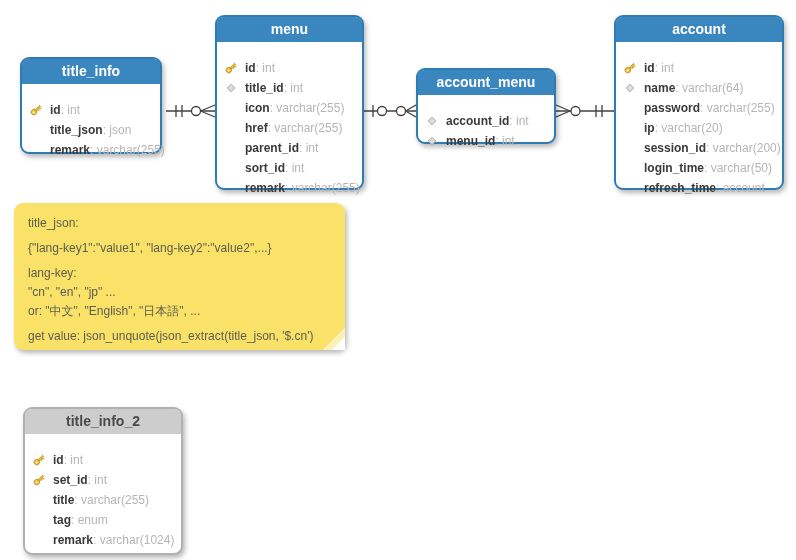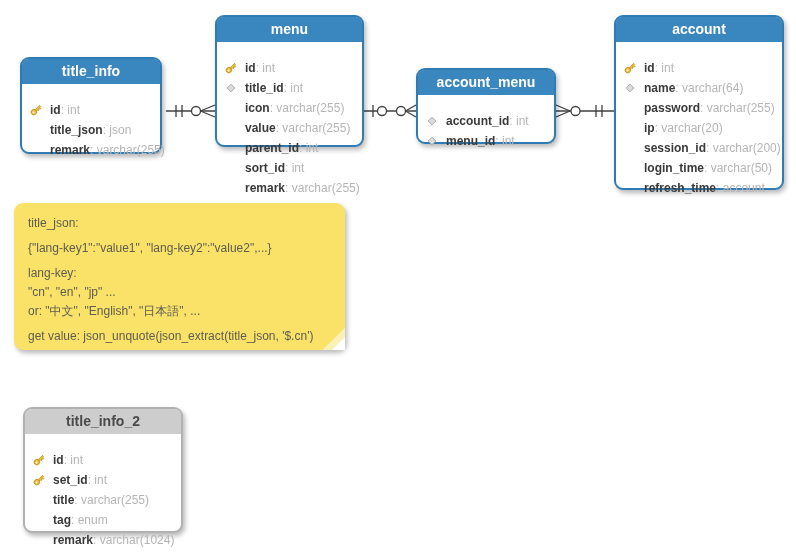--- a/index.html
+++ b/index.html
@@ -17,24 +17,24 @@
   .gray .thead { background:#cdcdcd; color:#4a4a4a; }
   .tbody { padding-top:16px; }
   .frow { height:20px; display:flex; align-items:center; padding:0 4px 0 7px;
           font-size:12px; white-space:nowrap; }
   .fic { width:21px; flex:0 0 21px; display:flex; justify-content:flex-start; align-items:center; }
   svg.ic { width:14px; height:14px; }
   .fname { font-weight:bold; color:#3a3a3a; }
   .fsep, .ftype { color:#b5b5b5; white-space:pre; }
 
   .t-title-info   { left:20px;  top:57px;  width:142px; height:97px;  }
-  .t-menu         { left:215px; top:15px;  width:149px; height:132px; }
+  .t-menu         { left:215px; top:15px;  width:149px; height:175px; }
   .t-account-menu { left:416px; top:68px;  width:140px; height:76px;  }
   .t-account      { left:614px; top:15px;  width:170px; height:175px; }
-  .t-title-info-2 { left:23px;  top:407px; width:160px; height:126px; }
+  .t-title-info-2 { left:23px;  top:407px; width:160px; height:148px; }
 
   
   .conn { position:absolute; overflow:visible; }
   .conn line, .conn path { stroke:#404040; stroke-width:1.3; fill:none; }
   .conn circle { stroke:#404040; stroke-width:1.3; fill:#ffffff; }
   .c1 { left:166px; top:96px; }
   .c2 { left:364px; top:96px; }
   .c3 { left:556px; top:96px; }
 
   
@@ -148,21 +148,21 @@
           <span class="ftype">int</span>
         </div>
         <div class="frow">
           <span class="fic"></span>
           <span class="fname">icon</span>
           <span class="fsep">: </span>
           <span class="ftype">varchar(255)</span>
         </div>
         <div class="frow">
           <span class="fic"></span>
-          <span class="fname">value</span>
+          <span class="fname">href</span>
           <span class="fsep">: </span>
           <span class="ftype">varchar(255)</span>
         </div>
         <div class="frow">
           <span class="fic"></span>
           <span class="fname">parent_id</span>
           <span class="fsep">: </span>
           <span class="ftype">int</span>
         </div>
         <div class="frow">

